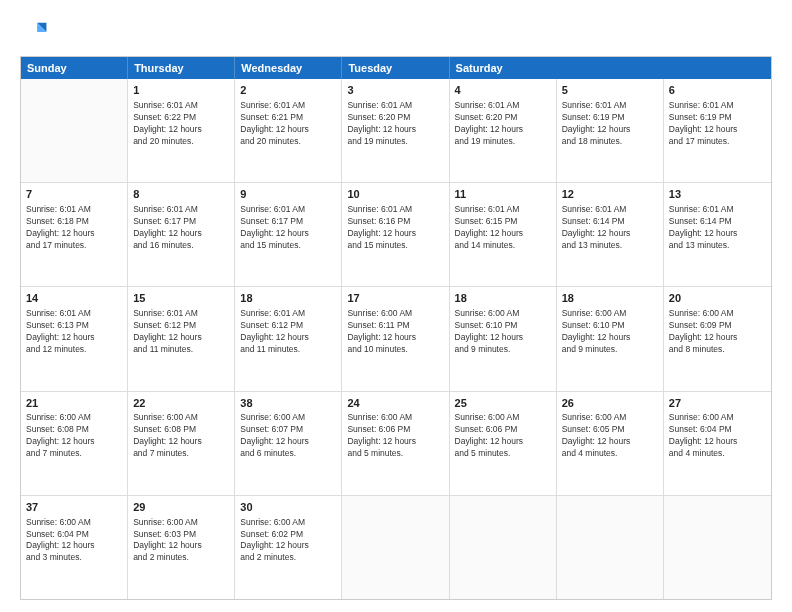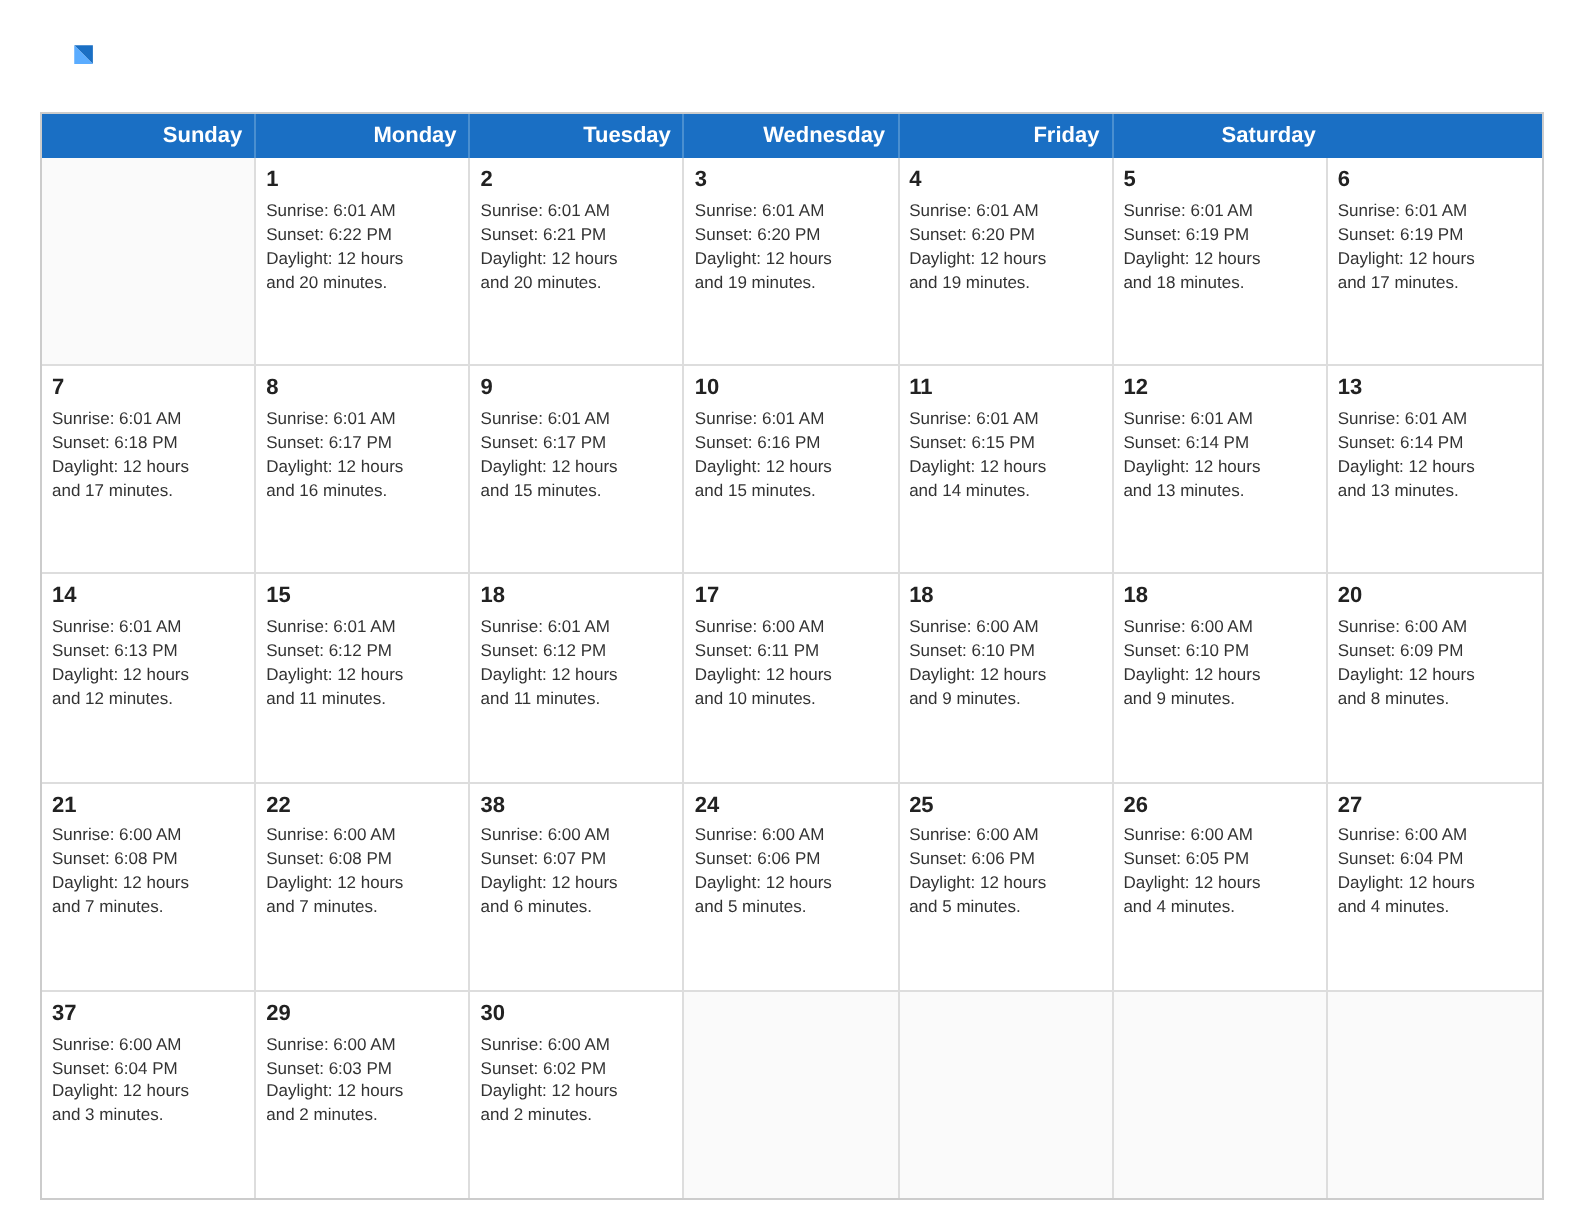--- a/index.html
+++ b/index.html
@@ -64,21 +64,21 @@
       display: grid;
       grid-template-columns: repeat(7, 1fr);
       background: #1a6fc4;
     }
     .cal-header-cell {
       color: #fff;
       font-size: 11px;
       font-weight: bold;
       padding: 5px 6px;
       border-right: 1px solid #4a8fd0;
-      text-align: right;
+      text-align: left;
     }
     .cal-header-cell:last-child { border-right: none; }
     .cal-body {
       flex: 1;
       display: flex;
       flex-direction: column;
     }
     .cal-row {
       display: grid;
       grid-template-columns: repeat(7, 1fr);
@@ -127,24 +127,23 @@
     </div>
     <div class="title-block">
       <h1></h1>
       <h2></h2>
     </div>
   </div>
 
   <div class="calendar">
     <div class="cal-header-row">
     <div class="cal-header-cell">Sunday</div>
-        <div class="cal-header-cell">Monday</div>
+        <div class="cal-header-cell">Thursday</div>
+        <div class="cal-header-cell">Wednesday</div>
         <div class="cal-header-cell">Tuesday</div>
-        <div class="cal-header-cell">Wednesday</div>
-        <div class="cal-header-cell">Friday</div>
         <div class="cal-header-cell">Saturday</div>
       </div>
     <div class="cal-body">
     <div class="cal-row">
           <div class="cal-cell empty"></div>
           <div class="cal-cell">
             <span class="day-num">1</span>
             <div class="cell-info" style="white-space: pre-line;">Sunrise: 6:01 AM
 Sunset: 6:22 PM
 Daylight: 12 hours

